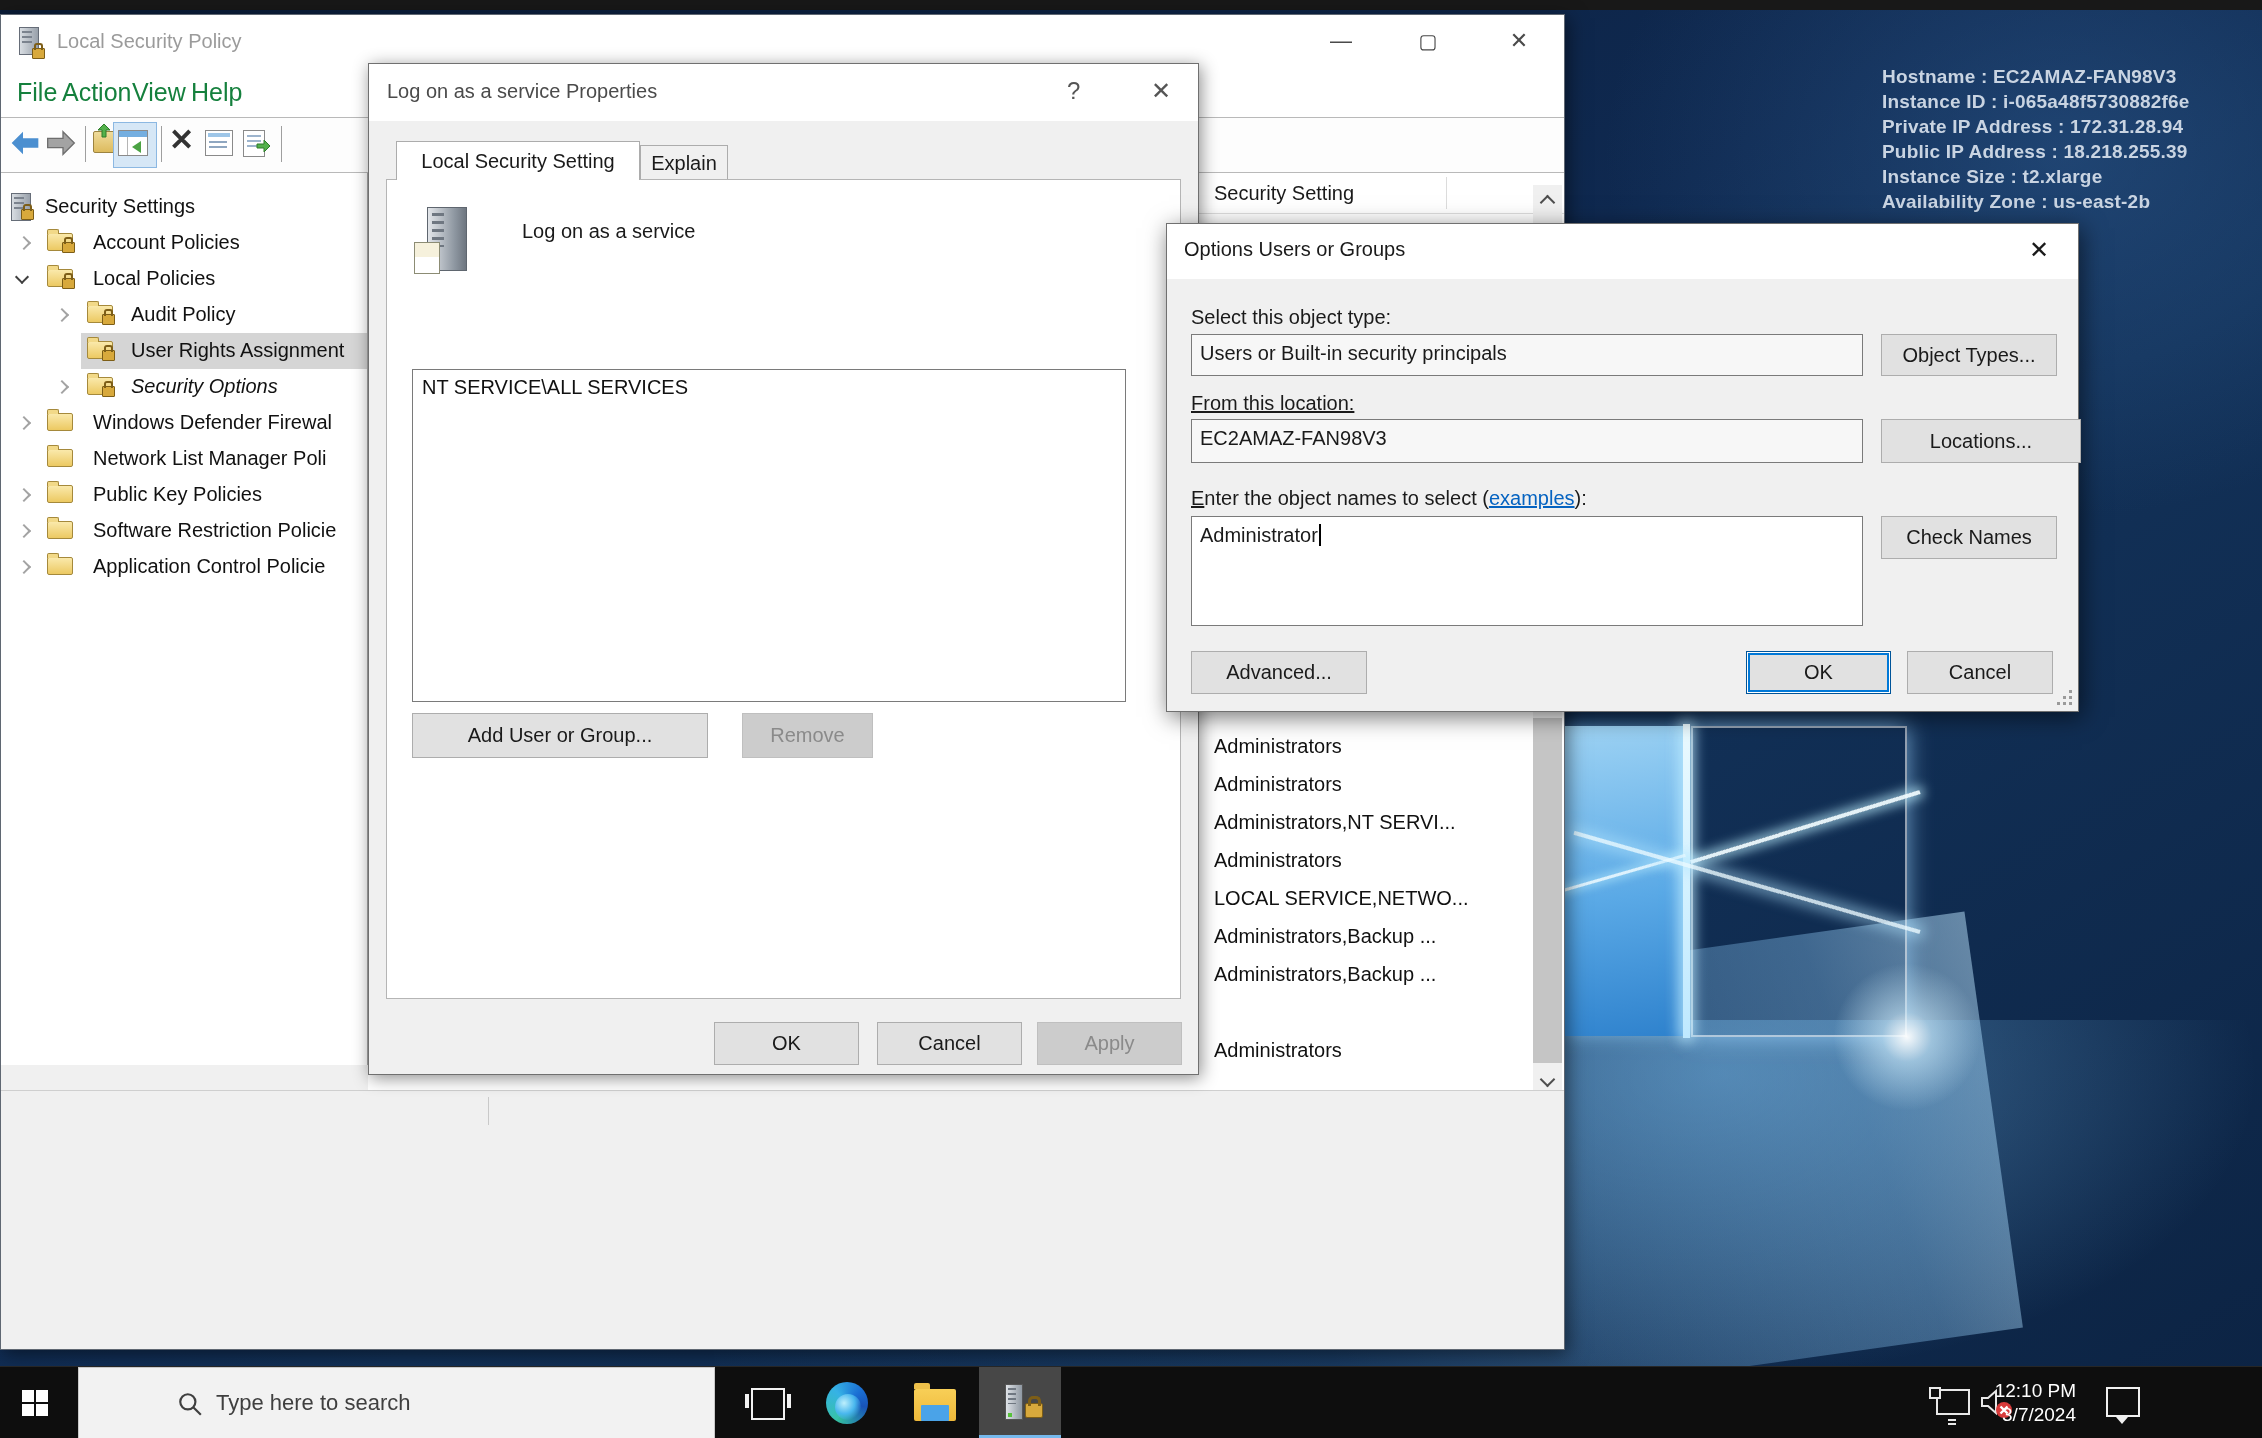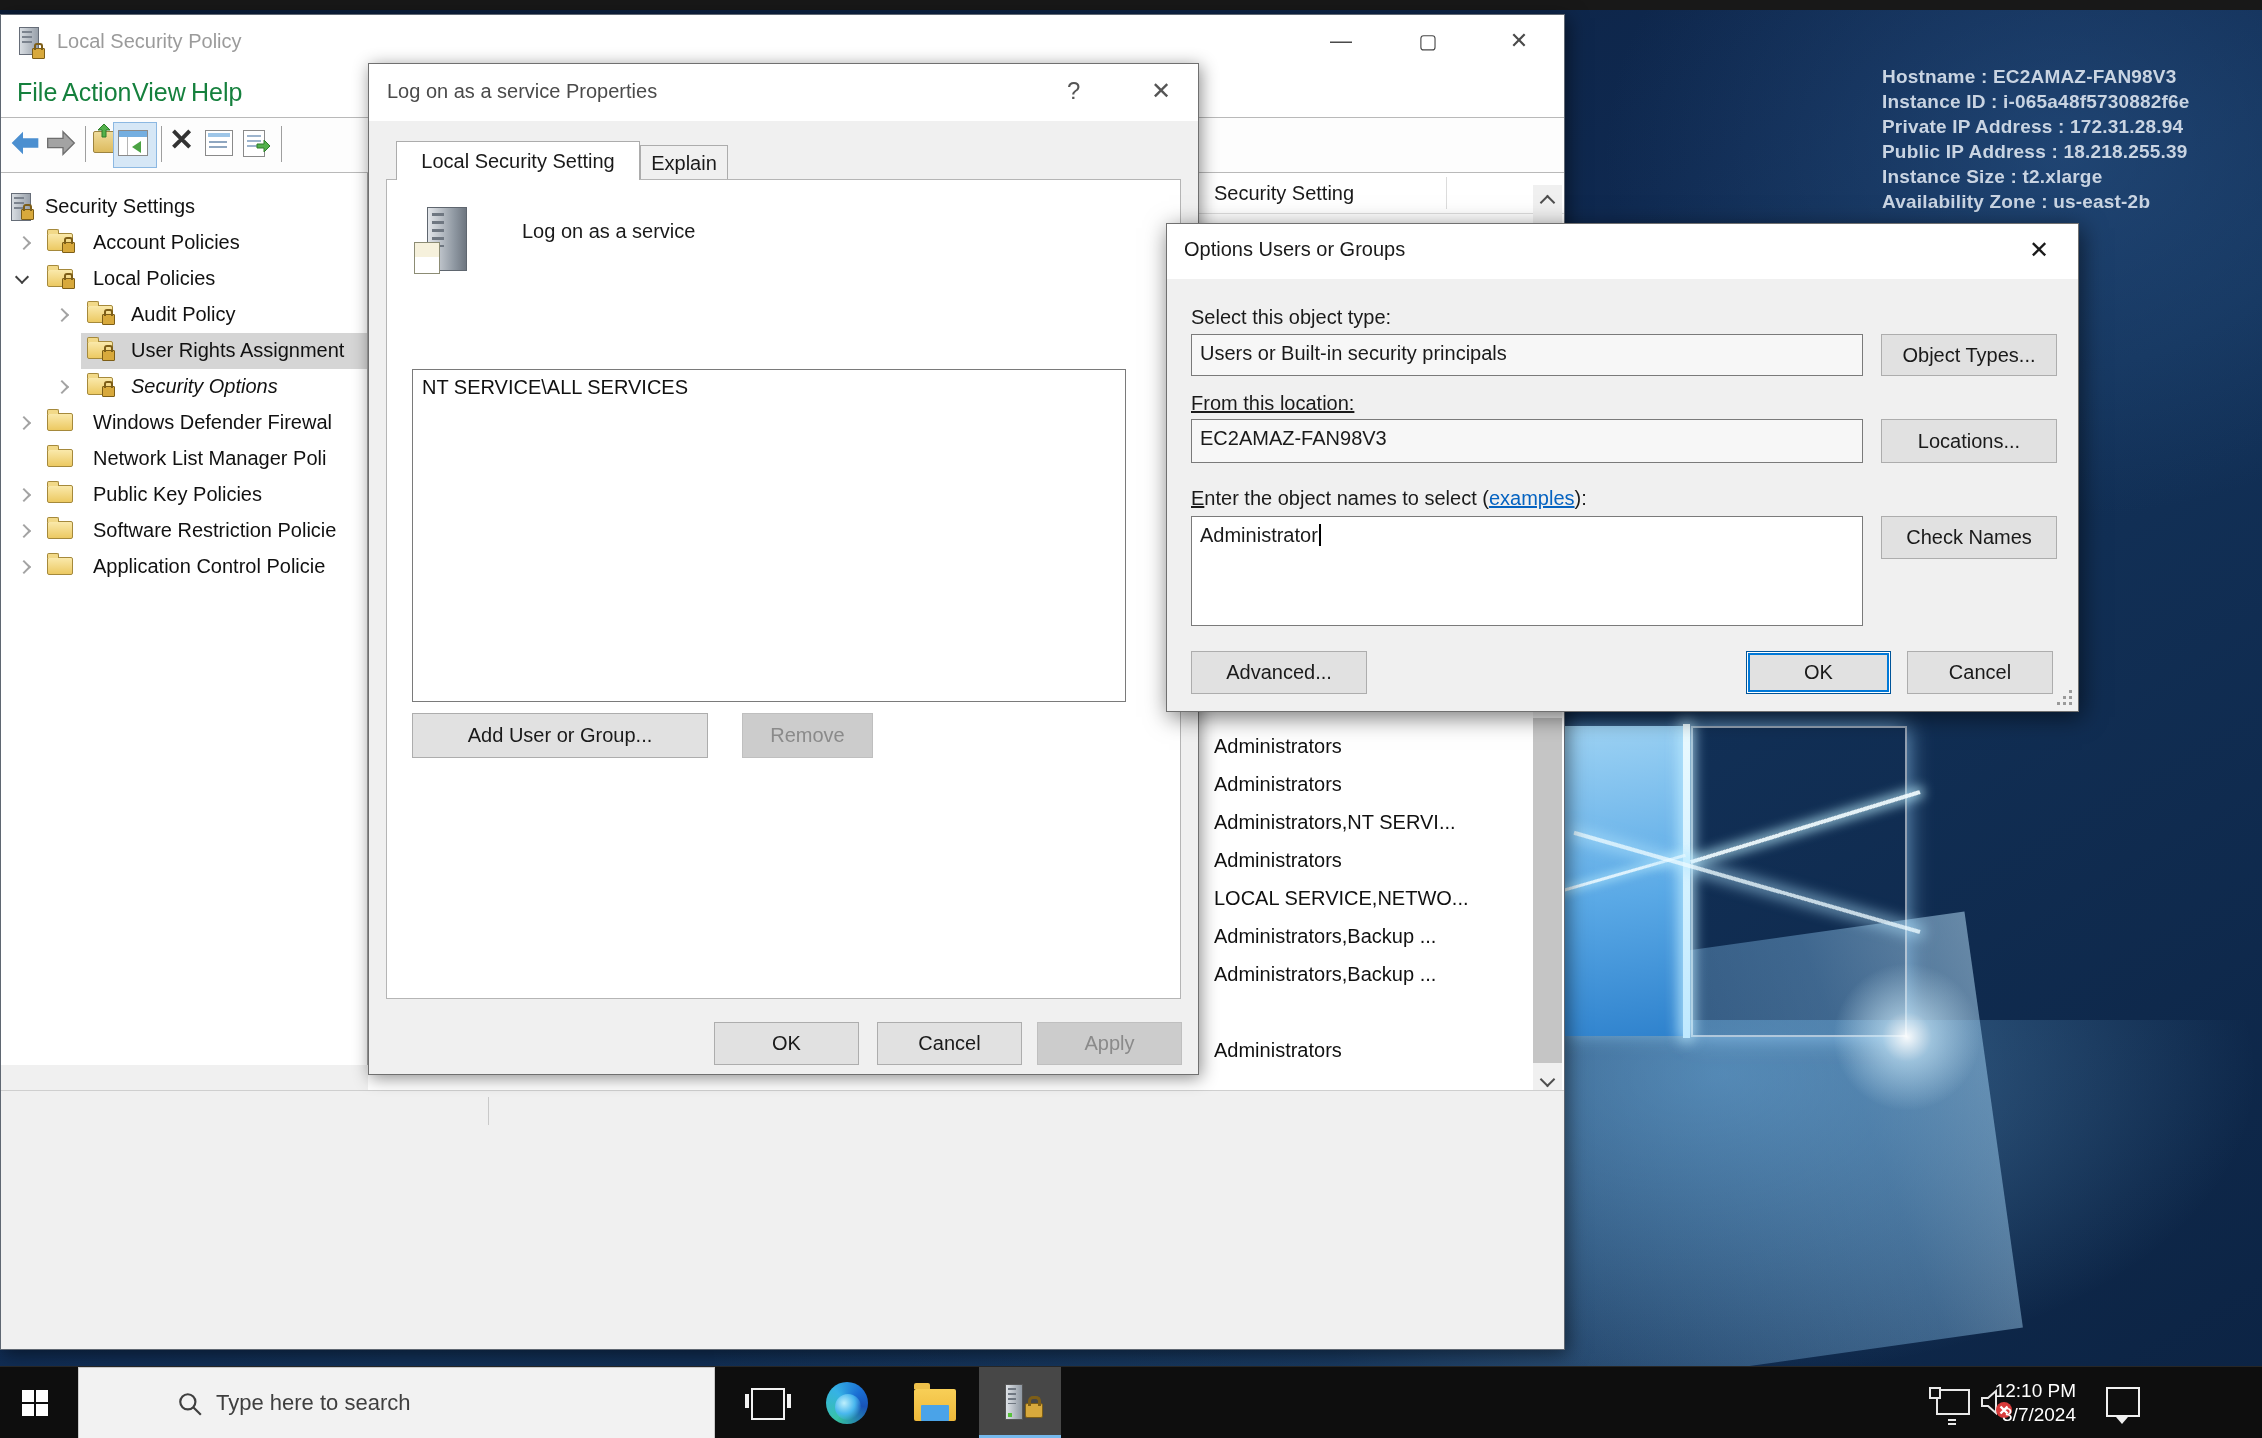--- a/index.html
+++ b/index.html
@@ -336,21 +336,21 @@
     <span class="lbl" style="left:24px;top:82px;">Select this object type:</span>
     <div class="field" style="left:24px;top:110px;width:672px;height:42px;">
       <span>Users or Built-in security principals</span>
     </div>
     <span class="btn" style="left:714px;top:110px;width:176px;height:42px;line-height:40px;">Object Types...</span>
 
     <span class="lbl" style="left:24px;top:168px;text-decoration:underline;">From this location:</span>
     <div class="field" style="left:24px;top:195px;width:672px;height:44px;">
       <span>EC2AMAZ-FAN98V3</span>
     </div>
-    <span class="btn" style="left:714px;top:195px;width:176px;height:44px;line-height:42px;">Locations...</span>
+    <span class="btn" style="left:714px;top:195px;width:200px;height:44px;line-height:42px;">Locations...</span>
 
     <span class="lbl" style="left:24px;top:263px;">
       <span style="text-decoration:underline;">E</span><span>nter the object names to select (</span><span class="link">examples</span><span>):</span>
     </span>
     <div class="field" style="left:24px;top:292px;width:672px;height:110px;background:#fff;">
       <span>Administrator</span><span class="caret"></span>
     </div>
     <span class="btn" style="left:714px;top:292px;width:176px;height:43px;line-height:41px;">Check Names</span>
 
     <span class="btn" style="left:24px;top:427px;width:176px;height:43px;line-height:41px;">Advanced...</span>

